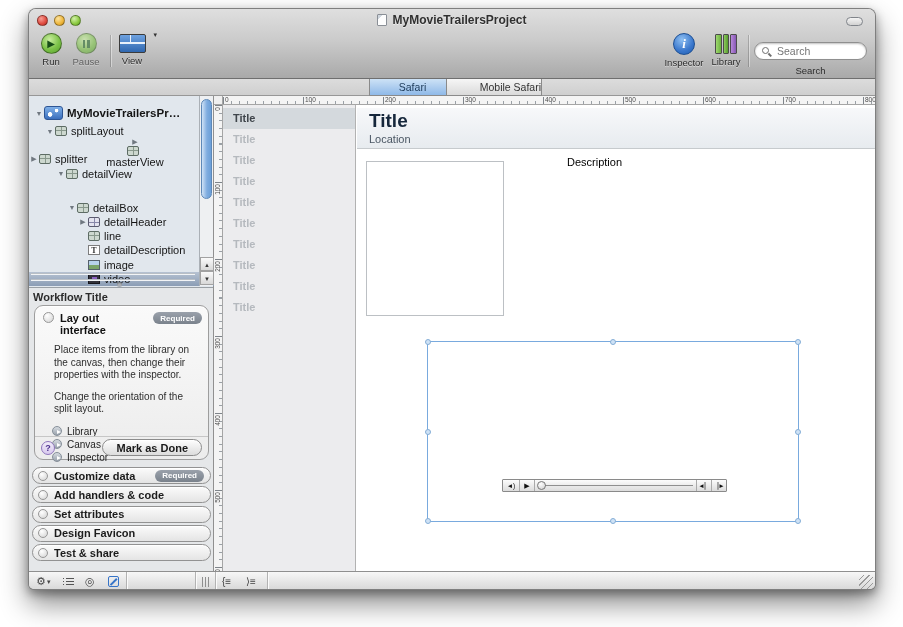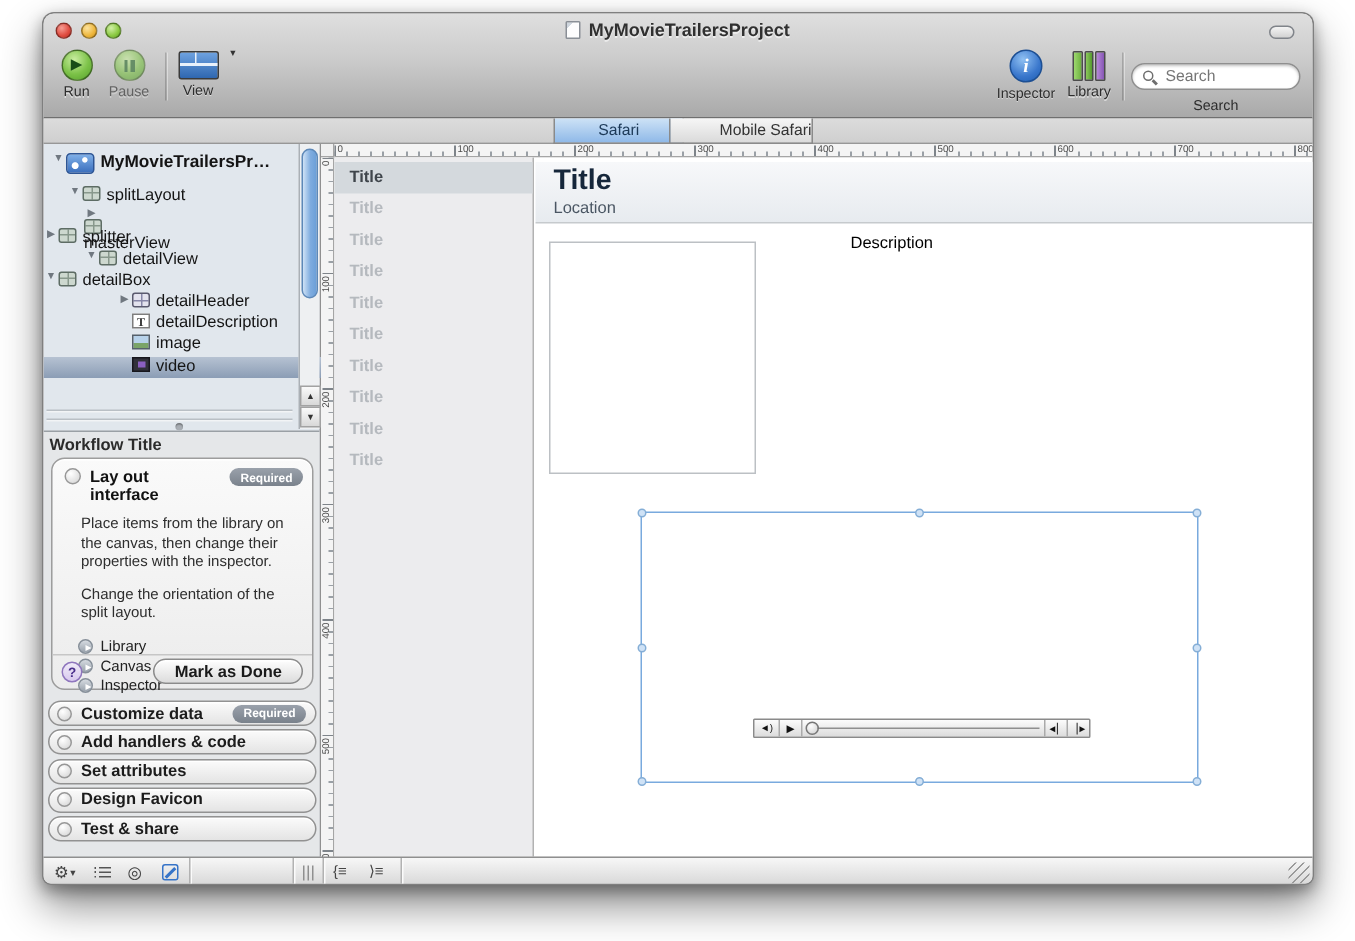--- a/index.html
+++ b/index.html
@@ -79,21 +79,21 @@
          background:linear-gradient(#f6f6f6,#dadada); }
   .tab.sel { background:linear-gradient(#cde2f6,#8fb9e8); color:#1d3a58; }
 
   
   #main { position:absolute; left:0; top:87px; width:848px; height:475px; }
 
   
   #left-panel { position:absolute; left:0; top:0; width:185px; height:475px;
                 background:#e1e7ed; border-right:1px solid #909090; }
   #nav-tree { position:absolute; left:0; top:6px; width:170px; }
-  .tree-row { display:flex; align-items:flex-start; height:14.2px; font-size:11px; color:#141414;
+  .tree-row { display:flex; align-items:center; height:14.2px; font-size:11px; color:#141414;
               white-space:nowrap; width:185px; }
   .tree-row.project { height:22px; font-weight:bold; font-size:11.5px; }
   .tree-row.sel { background:linear-gradient(#b6c2d2,#8b9db5); }
   .disc { width:10px; font-size:7px; color:#707880; text-align:center; flex:none; }
   .ticon { flex:none; margin-right:4px; }
   .icon-view { width:12px; height:10px; border:1px solid #5d6c64; border-radius:2px;
                background-color:#cdd8cf;
                background-image:linear-gradient(#88988c,#88988c),linear-gradient(#88988c,#88988c);
                background-size:100% 1px,1px 100%; background-position:0 3px,5px 0;
                background-repeat:no-repeat; }
@@ -339,29 +339,34 @@
           <div class="tree-row" style="">
             <span class="disc">▶</span>
             <span class="ticon icon-view"></span>
             <span>splitter</span>
           </div>
           <div class="tree-row" style="padding-left: 27px;">
             <span class="disc">▼</span>
             <span class="ticon icon-view"></span>
             <span>detailView</span>
           </div>
-          <div class="tree-row" style="">
+          <div class="tree-row" style="padding-left: 38px; margin-top: 20px;">
             <span class="disc">▼</span>
             <span class="ticon icon-view"></span>
             <span>detailBox</span>
           </div>
           <div class="tree-row" style="padding-left: 49px;">
             <span class="disc">▶</span>
             <span class="ticon icon-layout"></span>
             <span>detailHeader</span>
+          </div>
+          <div class="tree-row" style="padding-left: 49px;">
+            <span class="disc"></span>
+            <span class="ticon icon-view"></span>
+            <span>line</span>
           </div>
           <div class="tree-row" style="padding-left: 49px;">
             <span class="disc"></span>
             <span class="ticon icon-text"></span>
             <span>detailDescription</span>
           </div>
           <div class="tree-row" style="padding-left: 49px;">
             <span class="disc"></span>
             <span class="ticon icon-image"></span>
             <span>image</span>

